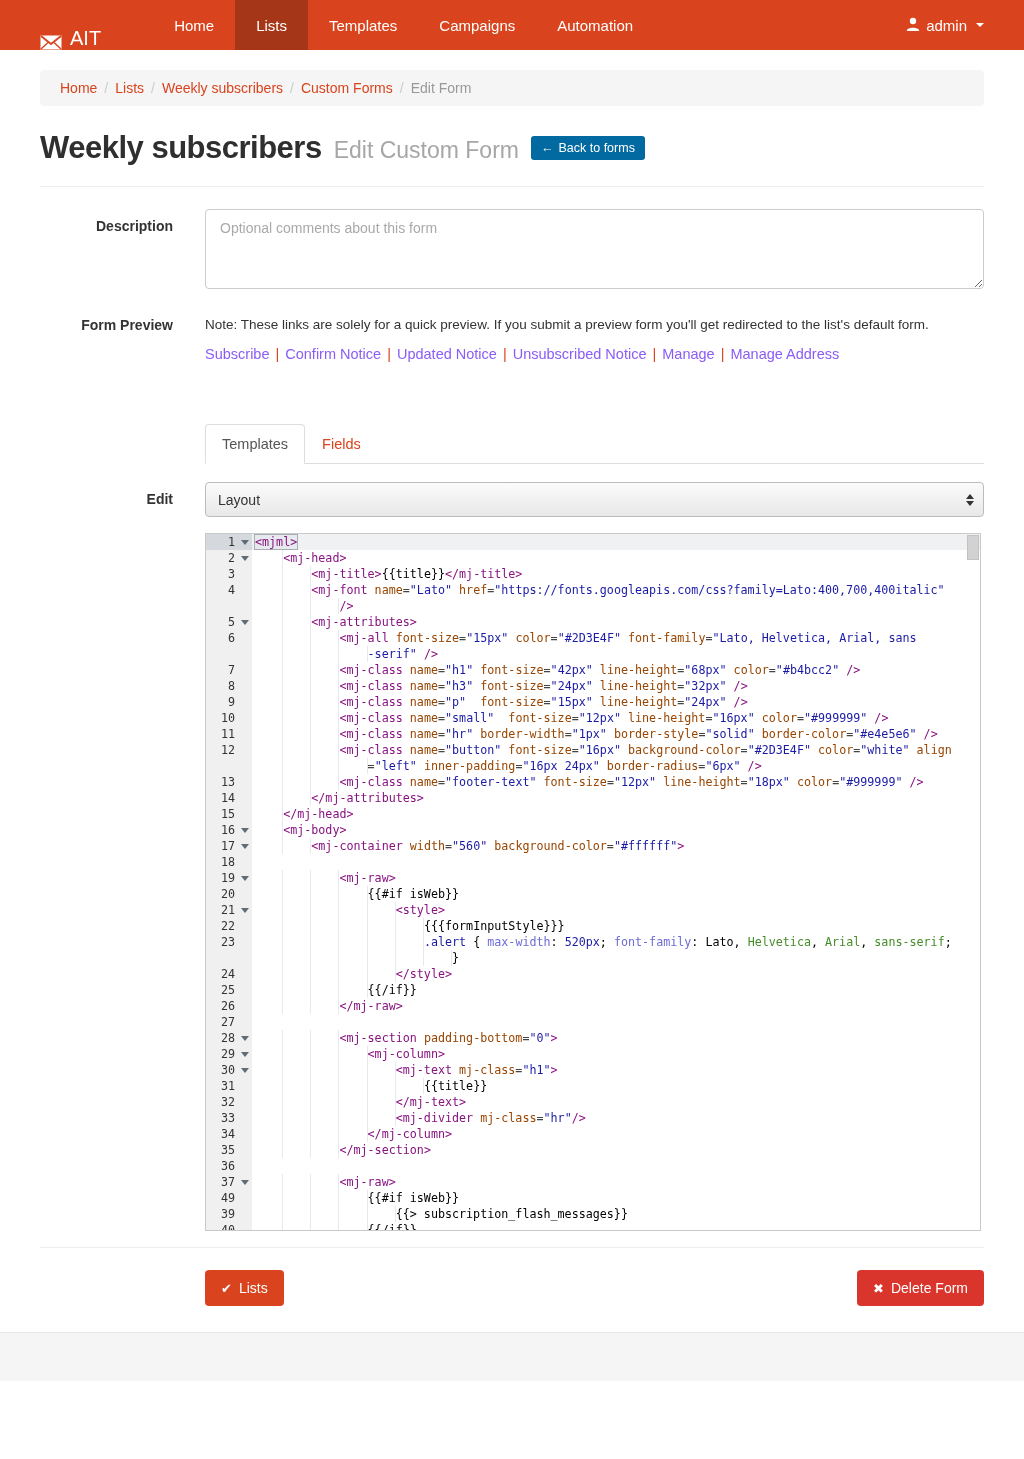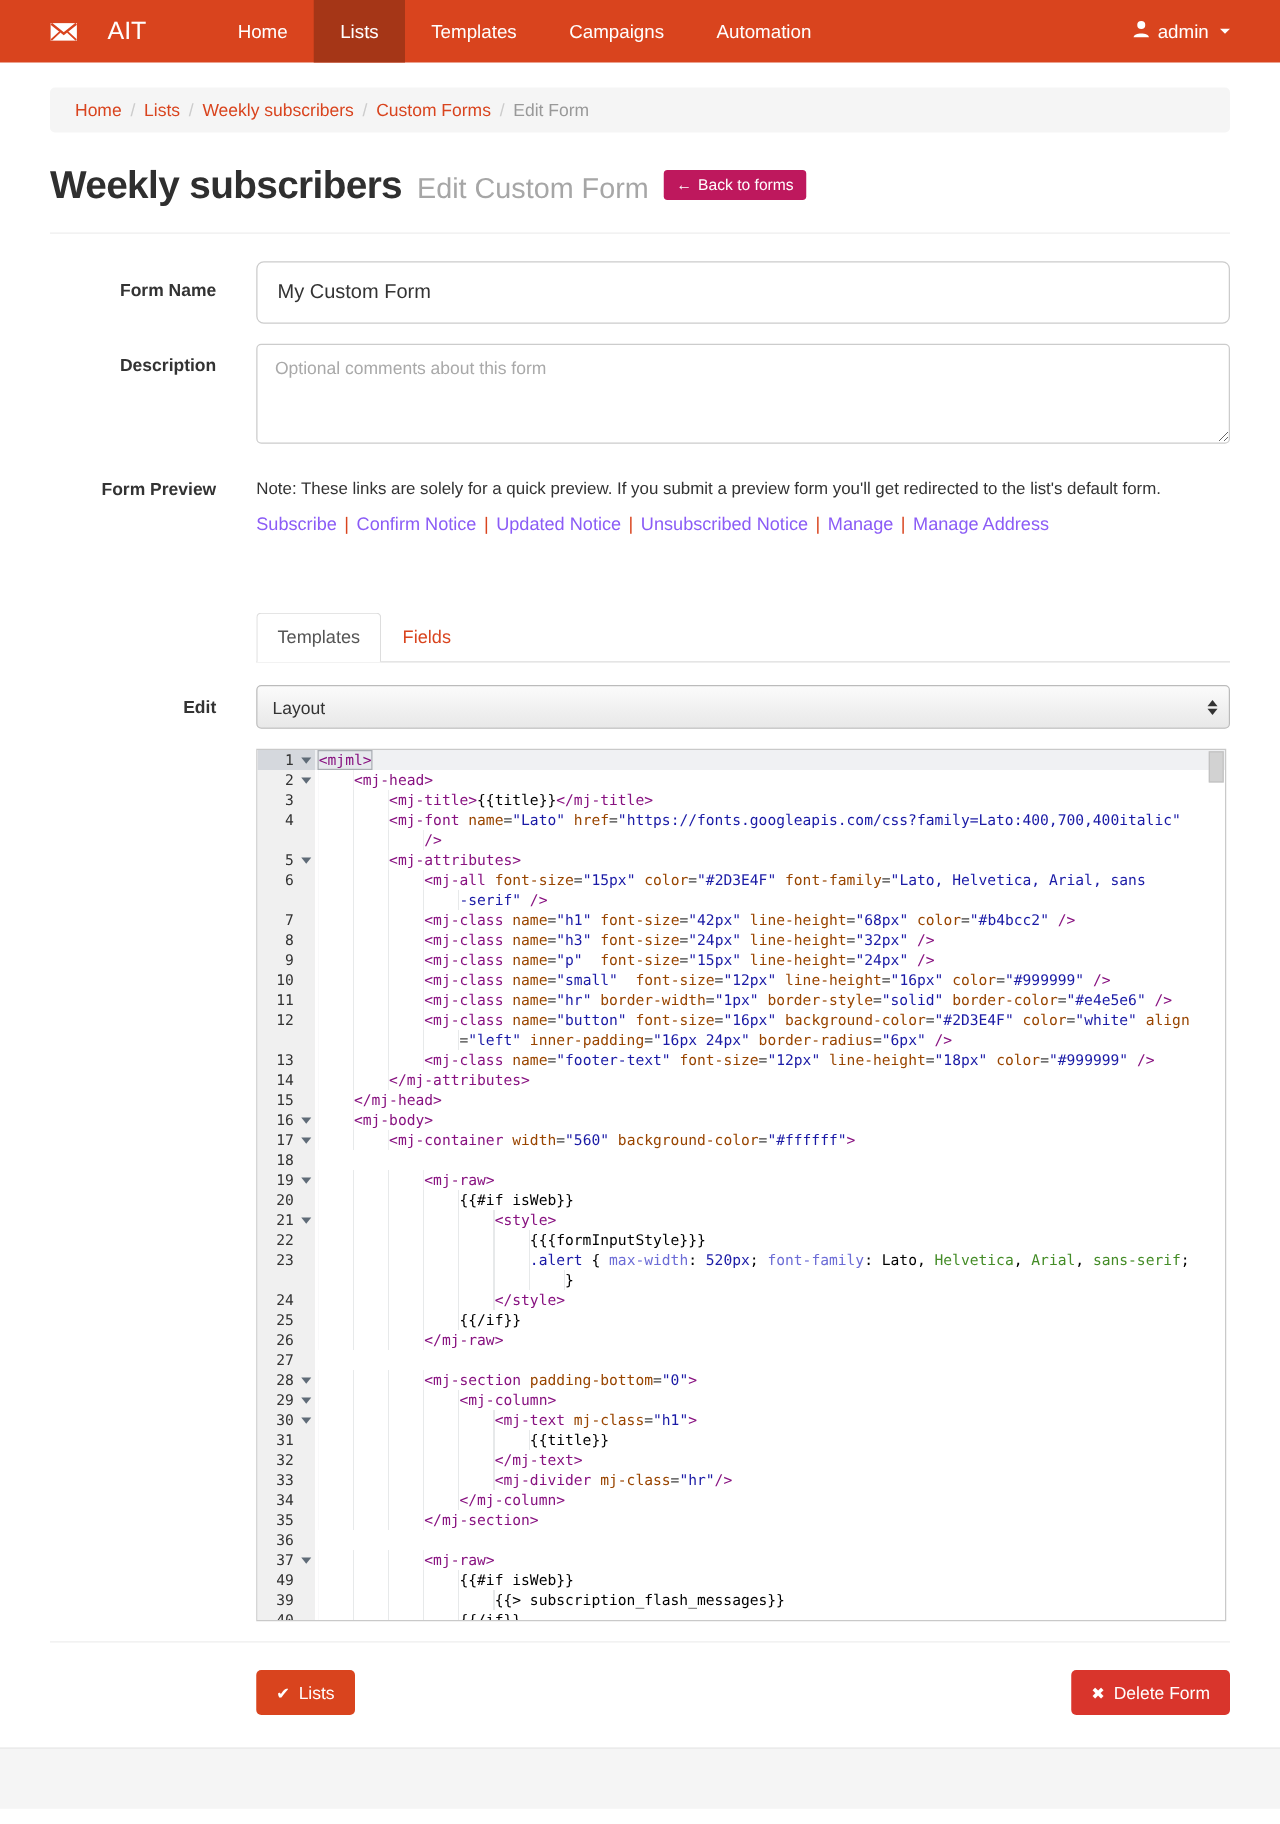--- a/index.html
+++ b/index.html
@@ -5,41 +5,41 @@
   * { box-sizing: border-box; margin: 0; padding: 0; }
   html,body { background:#fff; }
   body {
     width:1024px; min-height:1459px; margin:0 auto; position:relative;
     font-family:"Liberation Sans", sans-serif; font-size:14px; color:#333;
   }
 
   
   .navbar { height:50px; background:#d9441e; display:flex; align-items:stretch; color:#fff; }
   .navbar-inner { width:100%; padding:0 40px; display:flex; align-items:stretch; }
-  .brand { display:flex; align-items:center; gap:24px; font-size:20px; color:#fff; text-decoration:none; margin-right:52px; }
+  .brand { display:flex; align-items:flex-end; gap:8px; font-size:20px; color:#fff; text-decoration:none; margin-right:52px; }
   .brand svg { display:block; }
   .nav-items { display:flex; align-items:stretch; }
   .nav-item { display:flex; align-items:center; padding:0 21px; color:#fff; font-size:15px; text-decoration:none; cursor:pointer; }
   .nav-item.active { background:#a53617; }
   .nav-right { margin-left:auto; display:flex; align-items:center; }
   .user-menu { display:flex; align-items:center; gap:6px; color:#fff; font-size:15px; cursor:pointer; }
   .caret-down { width:0; height:0; border-left:4px solid transparent; border-right:4px solid transparent; border-top:4px solid #fff; margin-left:3px; }
 
   
   .content { padding:0 40px; }
 
   .breadcrumb { margin-top:20px; background:#f5f5f5; border-radius:4px; padding:10px 20px; font-size:14px; }
   .breadcrumb a { color:#d9441e; text-decoration:none; cursor:pointer; }
   .breadcrumb .sep { color:#ccc; padding:0 7px; }
   .breadcrumb .bc-active { color:#999; }
 
   .page-header { margin-top:24px; display:flex; align-items:baseline; gap:12px; }
   .page-title { font-size:31px; font-weight:bold; color:#2f2f2f; letter-spacing:-0.5px; }
   .page-subtitle { font-size:23px; color:#a6a6a6; font-weight:normal; }
-  .back-btn { background:#be185d; color:#fff; border:none; border-radius:3px; font-size:12.5px; padding:5px 10px; cursor:pointer; align-self:center; white-space:nowrap; font-family:inherit; }
+  .back-btn { background:#0369a1; color:#fff; border:none; border-radius:3px; font-size:12.5px; padding:5px 10px; cursor:pointer; align-self:center; white-space:nowrap; font-family:inherit; }
   .back-btn .arr { margin-right:5px; }
 
   hr.rule { border:none; border-top:1px solid #eee; margin:20px 0 0; }
   hr.rule2 { border:none; border-top:1px solid #eee; margin:16px 0 0; }
 
   
   .form-area { margin-top:22px; }
   .form-row { display:grid; grid-template-columns:133px 1fr; column-gap:32px; margin-bottom:16px; }
   .form-label { text-align:right; font-weight:bold; font-size:14px; color:#333; padding-top:15px; }
   .form-label.sm { padding-top:2px; }
@@ -151,24 +151,20 @@
     <span class="page-title">Weekly subscribers</span>
     <span class="page-subtitle">Edit Custom Form</span>
     <button class="back-btn">
       <span class="arr">←</span><span>Back to forms</span>
     </button>
   </div>
 
   <hr class="rule">
 
   <div class="form-area">
-    <div class="form-row">
-      <div class="form-label">Form Name</div>
-      <input class="text-input" type="text" value="My Custom Form" style="">
-    </div>
 
     <div class="form-row">
       <div class="form-label xs">Description</div>
       <textarea class="text-area" placeholder="Optional comments about this form" style=""></textarea>
     </div>
 
     <div class="form-row" style="margin-top:26px;">
       <div class="form-label sm">Form Preview</div>
       <div>
         <div class="preview-note">Note: These links are solely for a quick preview. If you submit a preview form you'll get redirected to the list's default form.</div>

